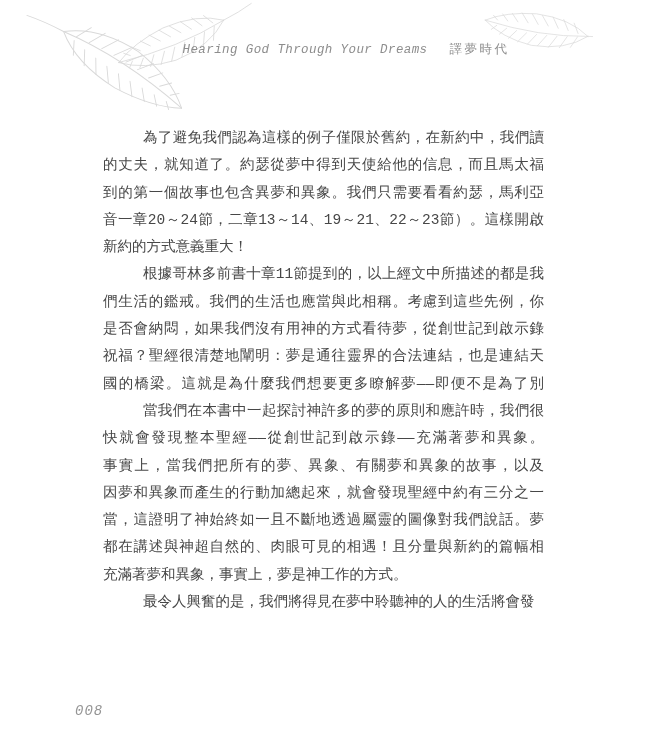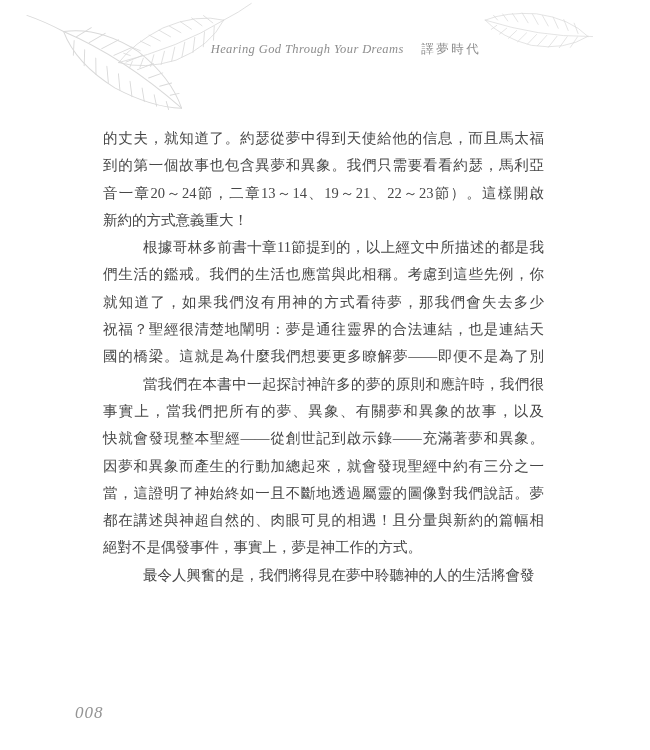--- a/index.html
+++ b/index.html
@@ -1,21 +1,21 @@
 <!DOCTYPE html>
 <html><head>
 <meta charset="utf-8">
 <style>
   html,body { margin:0; padding:0; background:#ffffff; }
   .page {
     position:relative;
     width:593px; height:750px;
     background:#ffffff;
     overflow:hidden;
-    font-family:Liberation Serif, serif;
+    font-family:Liberation Mono, monospace;
   }
   .deco {
     position:absolute; left:0; top:0;
     pointer-events:none;
   }
   .header-title {
     position:absolute; top:41px; left:0; width:650px;
     text-align:center;
     color:#8d8d8d;
     font-size:12.5px;
@@ -38,21 +38,21 @@
     text-align-last:justify;
     overflow:visible;
     white-space:nowrap;
   }
   .text-line.indent { text-indent:40px; }
   .text-line.para-end { text-align-last:left; }
   .page-number {
     position:absolute; left:75px; top:703px;
     font-style:italic;
     color:#949494;
-    font-size:17px;
+    font-size:14px;
     letter-spacing:1px;
   }
 </style>
 </head>
 <body>
 
 <div class="page">
 
   <svg class="deco" width="650" height="150" viewBox="0 0 650 150" aria-hidden="true">
     <defs>
@@ -69,34 +69,35 @@
     <use href="#feather" transform="translate(234,16) rotate(158) scale(0.74)"></use>
     <use href="#feather" transform="translate(598,38) rotate(189) scale(0.68)"></use>
   </svg>
 
   <div class="header-title">
     <span class="title-en">Hearing God Through Your Dreams</span>
     <span class="title-zh">譯夢時代</span>
   </div>
 
   <div class="body-text" id="body-text">
+      <div class="text-line indent">為了避免我們認為這樣的例子僅限於舊約，在新約中，我們讀</div>
       <div class="text-line">的丈夫，就知道了。約瑟從夢中得到天使給他的信息，而且馬太福</div>
       <div class="text-line">到的第一個故事也包含異夢和異象。我們只需要看看約瑟，馬利亞</div>
       <div class="text-line">音一章20～24節，二章13～14、19～21、22～23節）。這樣開啟</div>
       <div class="text-line para-end">新約的方式意義重大！</div>
       <div class="text-line indent">根據哥林多前書十章11節提到的，以上經文中所描述的都是我</div>
       <div class="text-line">們生活的鑑戒。我們的生活也應當與此相稱。考慮到這些先例，你</div>
-      <div class="text-line">就知道了，如果我們沒有用神的方式看待夢，那我們會失去多少</div>
+      <div class="text-line">是否會納悶，如果我們沒有用神的方式看待夢，從創世記到啟示錄</div>
       <div class="text-line">祝福？聖經很清楚地闡明：夢是通往靈界的合法連結，也是連結天</div>
       <div class="text-line">國的橋梁。這就是為什麼我們想要更多瞭解夢——即便不是為了別</div>
       <div class="text-line indent">當我們在本書中一起探討神許多的夢的原則和應許時，我們很</div>
+      <div class="text-line">快就會發現整本聖經——從創世記到啟示錄——充滿著夢和異象。</div>
       <div class="text-line">事實上，當我們把所有的夢、異象、有關夢和異象的故事，以及</div>
-      <div class="text-line">快就會發現整本聖經——從創世記到啟示錄——充滿著夢和異象。</div>
       <div class="text-line">因夢和異象而產生的行動加總起來，就會發現聖經中約有三分之一</div>
       <div class="text-line">當，這證明了神始終如一且不斷地透過屬靈的圖像對我們說話。夢</div>
       <div class="text-line">都在講述與神超自然的、肉眼可見的相遇！且分量與新約的篇幅相</div>
-      <div class="text-line para-end">絕對不是偶發事件，事實上，夢是神工作的方式。</div>
+      <div class="text-line para-end">充滿著夢和異象，事實上，夢是神工作的方式。</div>
       <div class="text-line indent para-end">最令人興奮的是，我們將得見在夢中聆聽神的人的生活將會發</div>
     </div>
 
   <div class="page-number">008</div>
 
 </div>
 
 </body></html>

